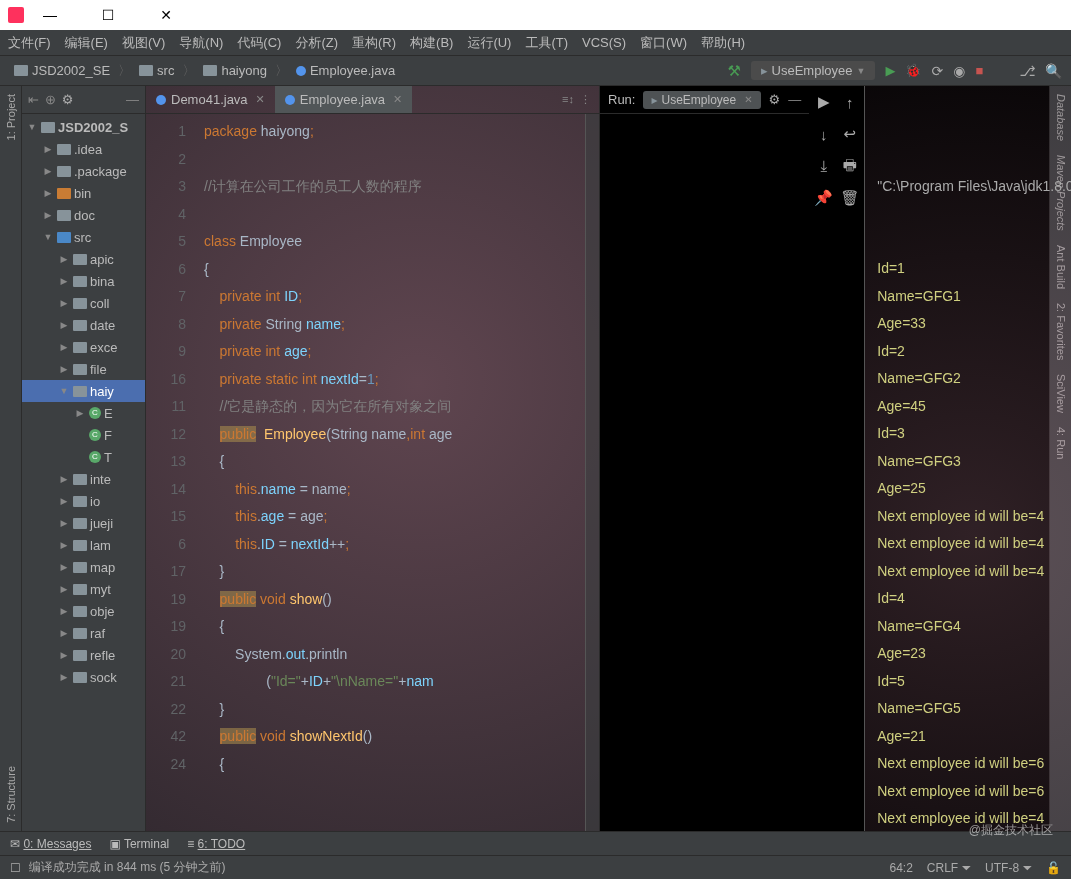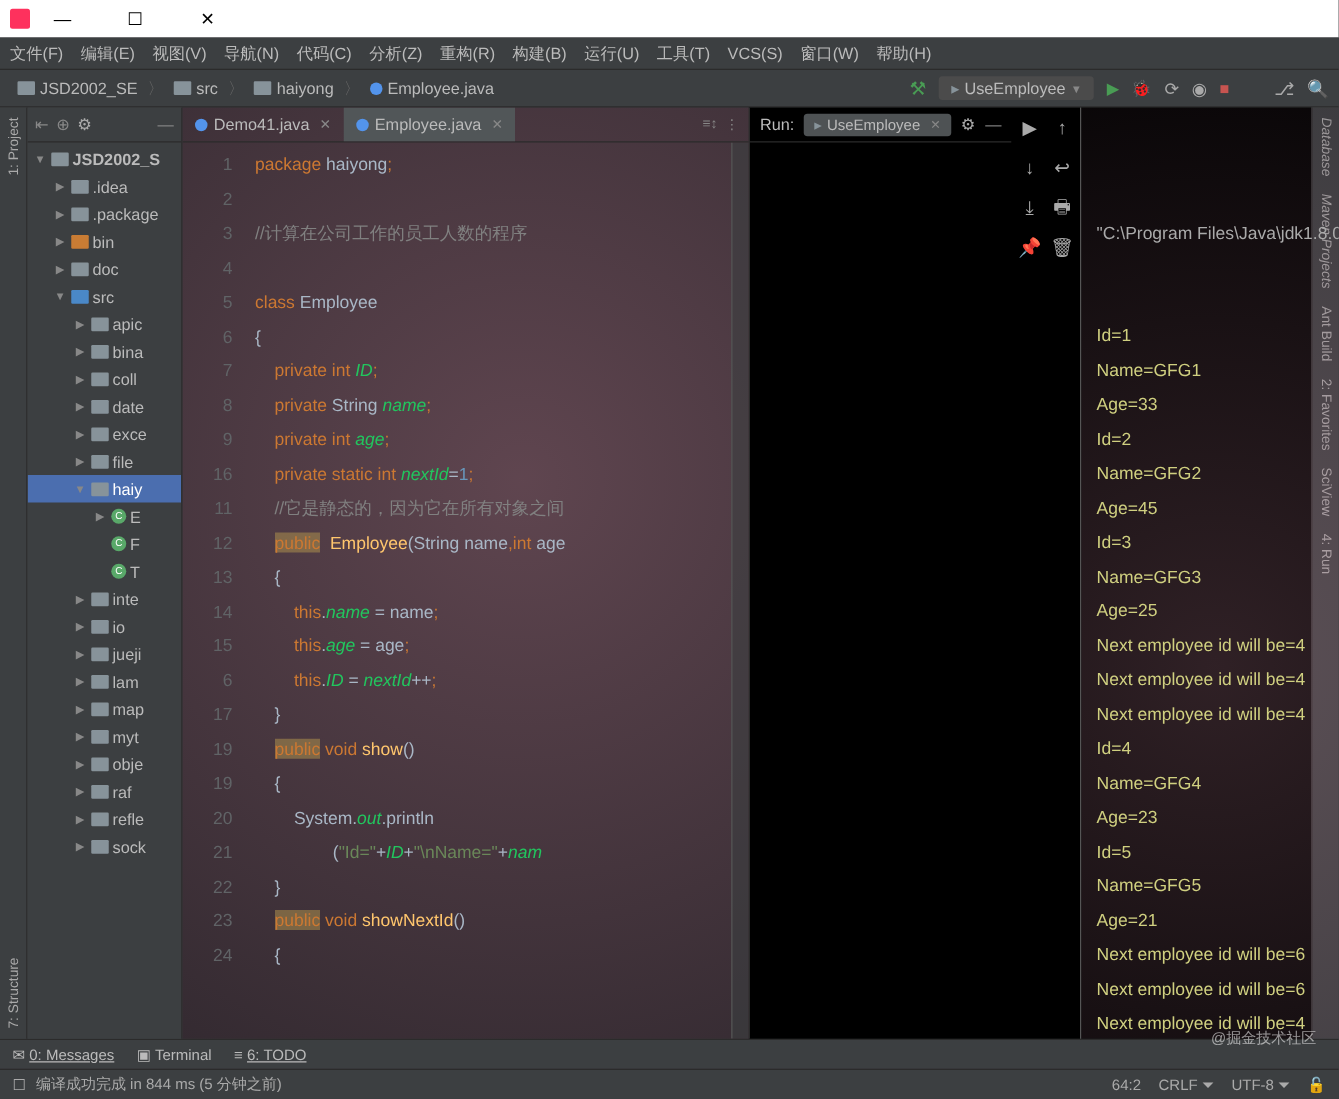--- a/index.html
+++ b/index.html
@@ -48,21 +48,21 @@
 .tab.active { background:#515658; }
 .tab .tabicon { width:10px; height:10px; background:#5394ec; border-radius:50%; display:inline-block; }
 .tab .closex { color:#888; font-size:11px; margin-left:3px; }
 .tabs .tabtools { margin-left:auto; display:flex; gap:6px; padding-right:8px; color:#888; font-size:11px; }
 .code { flex:1; display:flex; overflow:hidden; position:relative; z-index:1; font-family:"JetBrains Mono","Consolas",monospace; font-size:14px; }
 .gutter { width:50px; text-align:right; padding:4px 10px 0 0; color:#606366; line-height:27.5px; }
 .codetext { flex:1; padding:4px 0 0 8px; line-height:27.5px; white-space:pre; color:#a9b7c6; overflow:hidden; }
 .kw { color:#cc7832; }
 .str { color:#6a8759; }
 .cmt { color:#808080; }
-.fld { color:#22c55e; font-style:italic; }
+.fld { color:#7dd3fc; }
 .num { color:#6897bb; }
 .fn { color:#ffc66d; }
 .hl { background:rgba(165,137,77,0.6); }
 .codemini { width:14px; background:rgba(60,63,65,0.6); border-left:1px solid #555; }
 .runpanel { width:450px; background:#000000; border-left:1px solid #2b2b2b; display:flex; }
 .runhead { height:28px; display:flex; align-items:center; padding:0 8px; gap:8px; border-bottom:1px solid #2b2b2b; }
 .runhead .rtab { background:#4e5254; padding:2px 8px; border-radius:3px; display:flex; align-items:center; gap:4px; font-size:12px; }
 .runbody { flex:1; display:flex; }
 .runtools { width:56px; display:flex; flex-wrap:wrap; align-content:flex-start; justify-content:center; border-right:1px solid #555; padding:6px 0; gap:12px 6px; }
 .runtools span { width:20px; height:20px; display:inline-flex; align-items:center; justify-content:center; color:#aaa; font-size:15px; }
@@ -329,21 +329,21 @@
           <div>13</div>
           <div>14</div>
           <div>15</div>
           <div>6</div>
           <div>17</div>
           <div>19</div>
           <div>19</div>
           <div>20</div>
           <div>21</div>
           <div>22</div>
-          <div>23</div>
+          <div>42</div>
           <div>24</div>
         </div>
       <div class="codetext" id="codetext"><div><span class="kw">package</span> haiyong<span class="kw">;</span></div><div>&nbsp;</div><div><span class="cmt">//计算在公司工作的员工人数的程序</span></div><div>&nbsp;</div><div><span class="kw">class</span> Employee</div><div>{</div><div>    <span class="kw">private int</span> <span class="fld">ID</span><span class="kw">;</span></div><div>    <span class="kw">private</span> String <span class="fld">name</span><span class="kw">;</span></div><div>    <span class="kw">private int</span> <span class="fld">age</span><span class="kw">;</span></div><div>    <span class="kw">private static int</span> <span class="fld">nextId</span>=<span class="num">1</span><span class="kw">;</span></div><div>    <span class="cmt">//它是静态的，因为它在所有对象之间</span></div><div>    <span class="kw hl">public</span>  <span class="fn">Employee</span>(String name<span class="kw">,int</span> age</div><div>    {</div><div>        <span class="kw">this</span>.<span class="fld">name</span> = name<span class="kw">;</span></div><div>        <span class="kw">this</span>.<span class="fld">age</span> = age<span class="kw">;</span></div><div>        <span class="kw">this</span>.<span class="fld">ID</span> = <span class="fld">nextId</span>++<span class="kw">;</span></div><div>    }</div><div>    <span class="kw hl">public</span> <span class="kw">void</span> <span class="fn">show</span>()</div><div>    {</div><div>        System.<span class="fld">out</span>.println</div><div>                (<span class="str">"Id="</span>+<span class="fld">ID</span>+<span class="str">"\nName="</span>+<span class="fld">nam</span></div><div>    }</div><div>    <span class="kw hl">public</span> <span class="kw">void</span> <span class="fn">showNextId</span>()</div><div>    {</div></div>
       <div class="codemini"></div>
     </div>
   </div>
 
   <div class="runpanel">
     <div class="runhead">
       <span>Run:</span>

